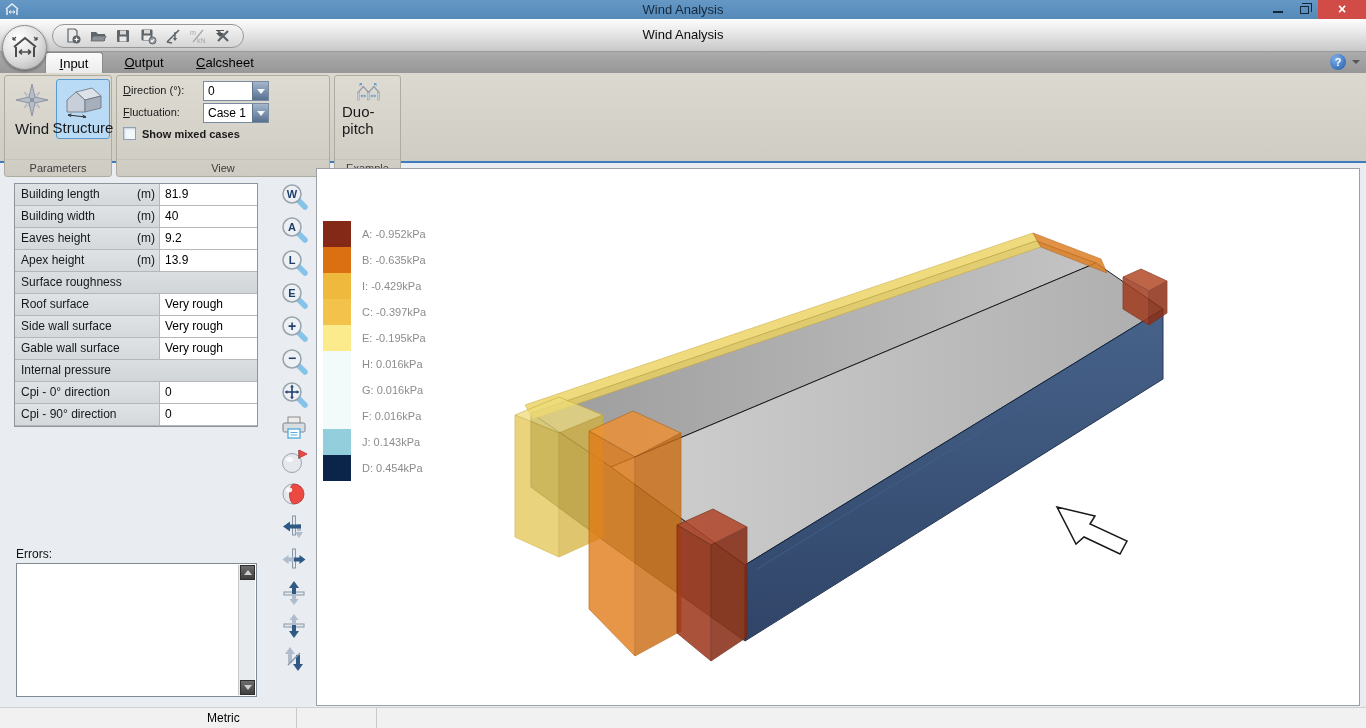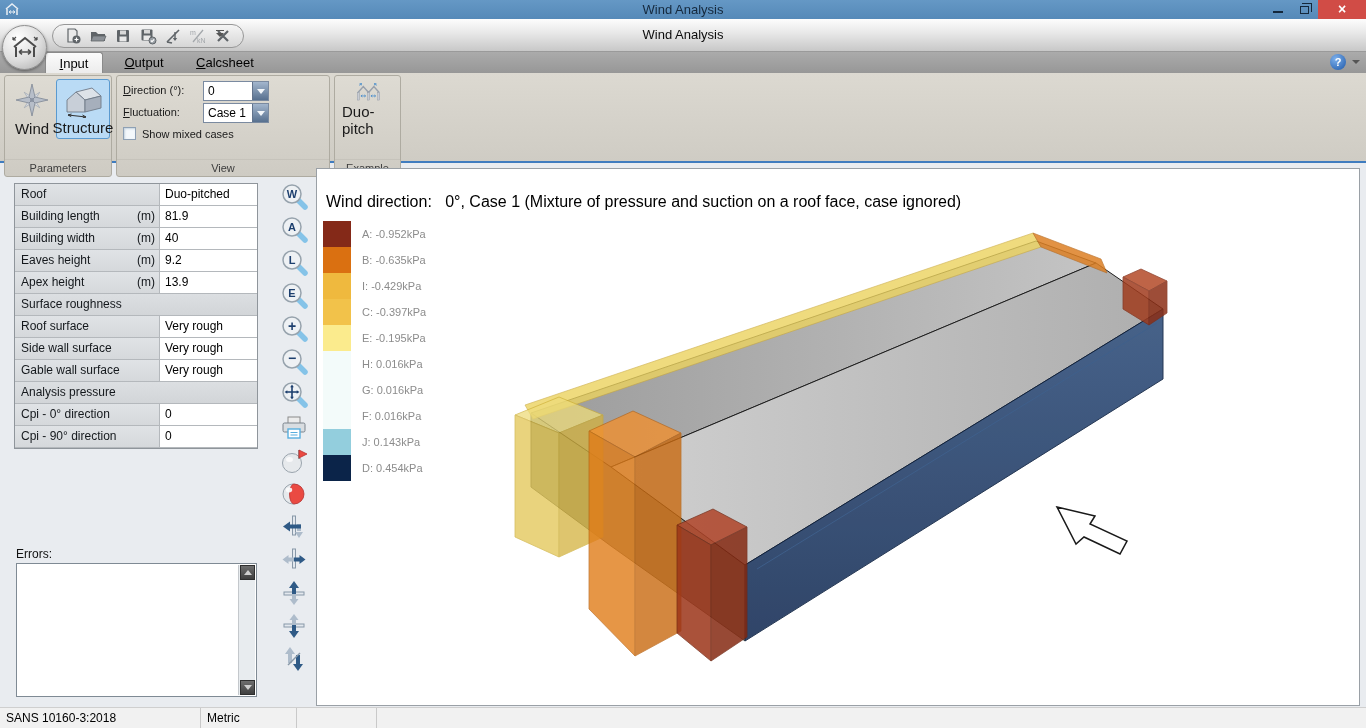--- a/index.html
+++ b/index.html
@@ -233,21 +233,21 @@
       </div>
   </div>
   <div class="rlabel" style="left:6px; top:29px;"><u>F</u><span>luctuation:</span></div>
   <div class="combo" style="left:86px; top:27px;">
     <div class="combo-val">Case 1</div>
     <div class="combo-btn">
         <div class="tri tri-down-w"></div>
       </div>
   </div>
   <div class="chkbox" style="left:6px; top:51px;"></div>
-  <div class="rlabel" style="left:25px; top:51px;">Show mixed cases</div>
+  <div class="rlabel" style="left:25px; top:51px;font-weight:bold;">Show mixed cases</div>
   <div class="rgroup-label">View</div>
 </div>
 
 <div class="abs rgroup grp-example">
   <div class="rbtn btn-duo">
     <svg width="42" height="34" viewBox="0 0 42 34">
       <path d="M4,16 L13,6 L22,16 M22,16 L31,6 L40,16" fill="none" stroke="#98a0ac" stroke-width="2.4"></path>
       <rect x="3" y="16" width="3.4" height="13" fill="#c8ccd4" stroke="#8a92a0" stroke-width="0.7"></rect>
       <rect x="20.3" y="16" width="3.4" height="13" fill="#c8ccd4" stroke="#8a92a0" stroke-width="0.7"></rect>
       <rect x="37.6" y="16" width="3.4" height="13" fill="#c8ccd4" stroke="#8a92a0" stroke-width="0.7"></rect>
@@ -257,27 +257,20 @@
       <path d="M26,22 h8 M26,22 l2.4,-1.8 M26,22 l2.4,1.8 M34,22 l-2.4,-1.8 M34,22 l-2.4,1.8" stroke="#3d87cc" stroke-width="1.2"></path>
     </svg>
     <span class="rbtn-label">Duo-pitch</span>
   </div>
   <div class="rgroup-label">Example</div>
 </div>
 
 <div class="abs props">
   <div class="prow">
       <div class="pcell plabel">
-        <span>Roof</span>
-        <span class="punit"></span>
-      </div>
-      <div class="pcell pvalue">Duo-pitched</div>
-    </div>
-  <div class="prow">
-      <div class="pcell plabel">
         <span>Building length</span>
         <span class="punit">(m)</span>
       </div>
       <div class="pcell pvalue">81.9</div>
     </div>
   <div class="prow">
       <div class="pcell plabel">
         <span>Building width</span>
         <span class="punit">(m)</span>
       </div>
@@ -309,21 +302,21 @@
         <span>Side wall surface</span>
       </div>
       <div class="pcell pvalue">Very rough</div>
     </div>
   <div class="prow">
       <div class="pcell plabel">
         <span>Gable wall surface</span>
       </div>
       <div class="pcell pvalue">Very rough</div>
     </div>
-  <div class="psection">Analysis pressure</div>
+  <div class="psection">Internal pressure</div>
   <div class="prow">
       <div class="pcell plabel">
         <span>Cpi - 0° direction</span>
       </div>
       <div class="pcell pvalue">0</div>
     </div>
   <div class="prow">
       <div class="pcell plabel">
         <span>Cpi - 90° direction</span>
       </div>
@@ -505,21 +498,20 @@
       <polygon points="272,262 318,288 318,487 272,440" fill="#e07c18" stroke="#b65f0e" stroke-width="0.8"></polygon>
       <polygon points="318,288 364,264 364,462 318,487" fill="#c96a10" stroke="#b65f0e" stroke-width="0.8"></polygon>
     </g>
     <g opacity="0.85">
       <polygon points="360,356 396,340 430,358 394,376" fill="#b04428" stroke="#6e2410" stroke-width="0.8"></polygon>
       <polygon points="360,356 394,376 394,492 360,464" fill="#9c3418" stroke="#6e2410" stroke-width="0.8"></polygon>
       <polygon points="394,376 430,358 430,468 394,492" fill="#852a12" stroke="#6e2410" stroke-width="0.8"></polygon>
     </g>
     <polygon points="740,338 778,347 773,355 810,372 803,385 767,368 759,375" fill="#ffffff" stroke="#1a1a1a" stroke-width="1.5"></polygon>
   </svg>
-  <div class="vtitle">Wind direction:   0°, Case 1 (Mixture of pressure and suction on a roof face, case ignored)</div>
   <div class="legend">
     <div class="lrow">
         <div class="lswatch" style="background: rgb(132, 41, 24);"></div>
         <div class="llabel">A: -0.952kPa</div>
       </div>
     <div class="lrow">
         <div class="lswatch" style="background: rgb(218, 112, 17);"></div>
         <div class="llabel">B: -0.635kPa</div>
       </div>
     <div class="lrow">
@@ -551,16 +543,15 @@
         <div class="llabel">J: 0.143kPa</div>
       </div>
     <div class="lrow">
         <div class="lswatch" style="background: rgb(11, 36, 73);"></div>
         <div class="llabel">D: 0.454kPa</div>
       </div>
   </div>
 </div>
 
 <div class="abs statusbar">
-  <div class="sbcell sb1">SANS 10160-3:2018</div>
   <div class="sbcell sb2">Metric</div>
   <div class="sbcell sb3"></div>
 </div>
 
 </body></html>

